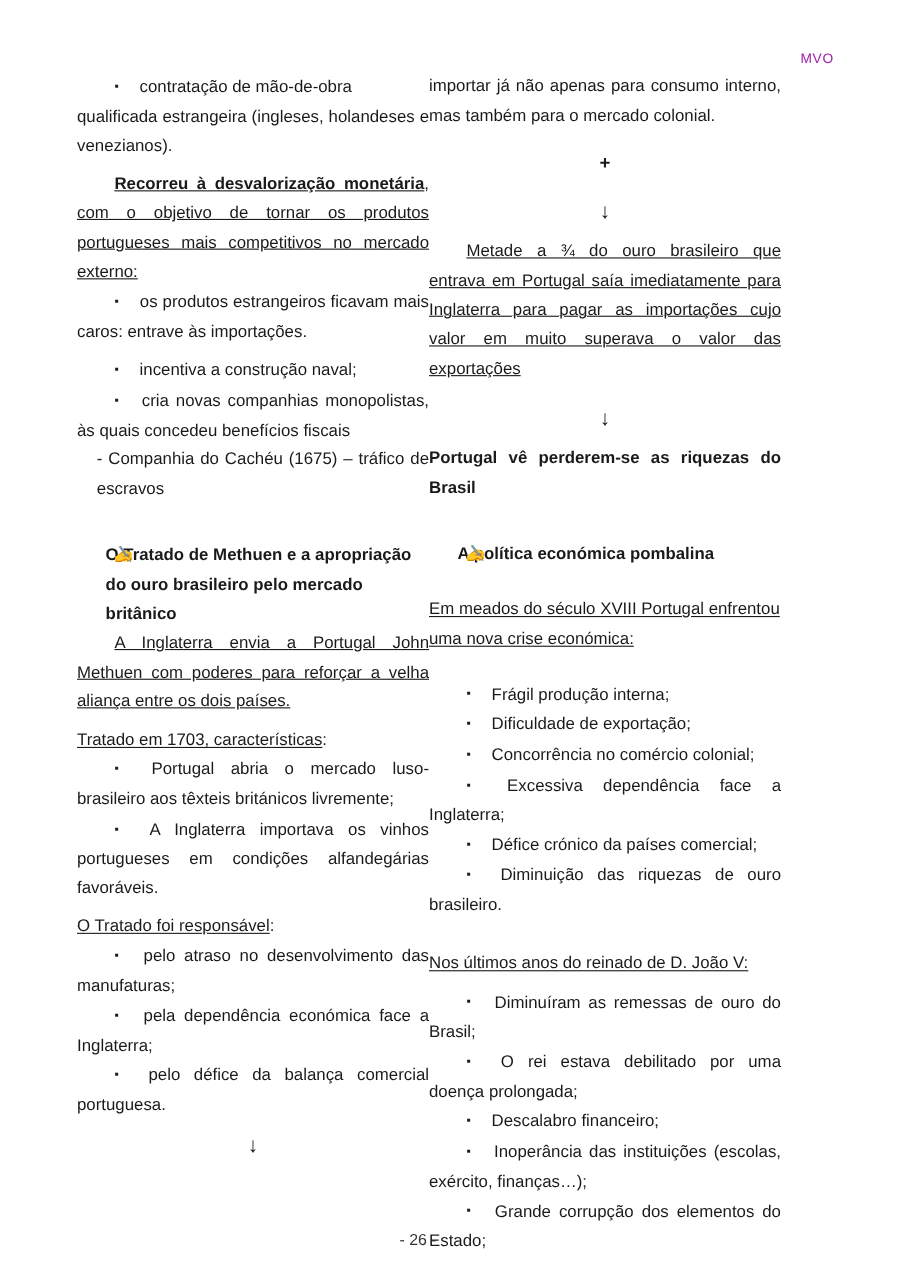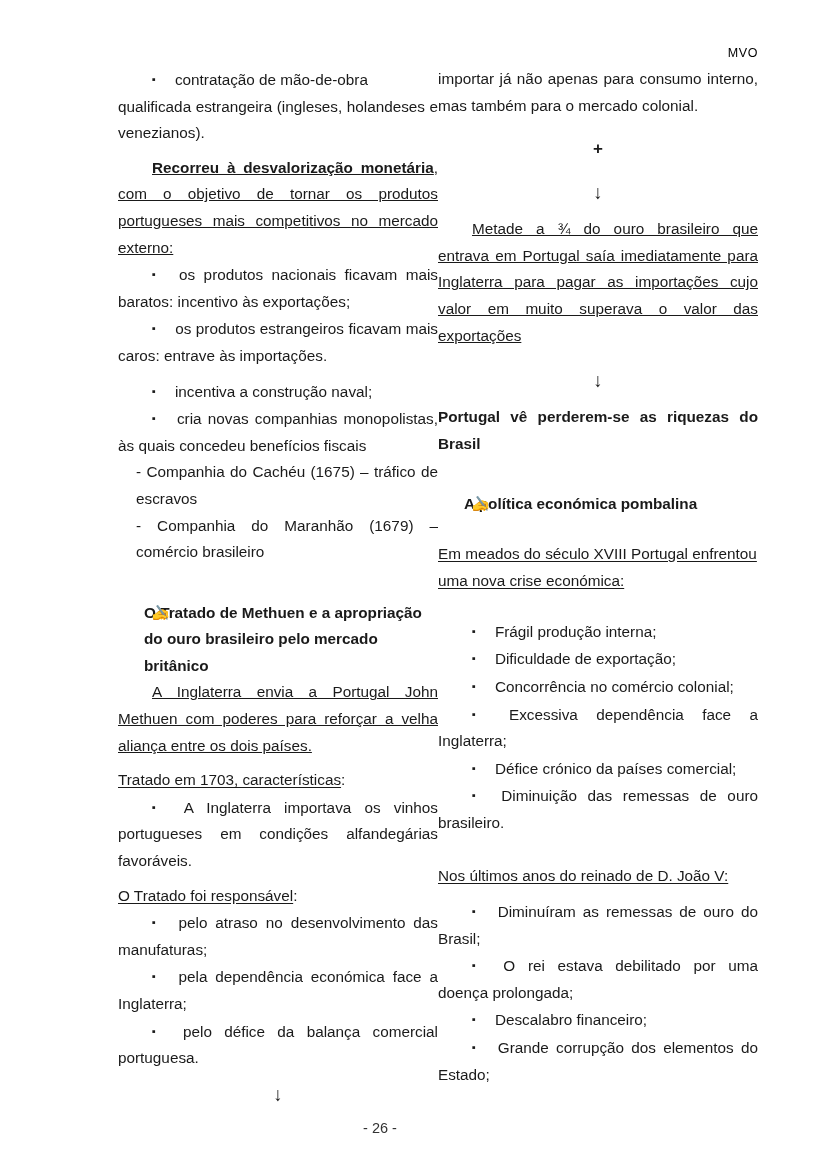--- a/index.html
+++ b/index.html
@@ -17,34 +17,34 @@
     overflow: hidden;
     box-sizing: border-box;
   }
   
   .running-header {
     position: absolute;
     top: 46px;
     right: 70px;
     font-size: 12.5px;
     letter-spacing: 0.6px;
-    color: #000000;
+    color: #a21caf;
     font-family: "Liberation Sans", sans-serif;
     text-align: right;
   }
   
   .columns {
     position: absolute;
     top: 66px;
     left: 70px;
     width: 688px;
     height: 1010px;
     display: flex;
     flex-direction: row;
-    justify-content: flex-end;
+    justify-content: flex-start;
   }
   .col {
     width: 320px;
     font-size: 15.3px;
     line-height: 26.6px;
   }
   
   .p {
     margin: 0;
     text-align: justify;
@@ -144,42 +144,41 @@
 
     <div class="col">
 
       <p class="bul"><span class="mk">▪</span><span>contratação de mão-de-obra</span></p>
       <p class="p">qualificada estrangeira (ingleses, holandeses e venezianos).</p>
 
       <div class="gap-sm"></div>
 
       <p class="p ind"><b>Recorreu à desvalorização monetária</b><span>, com o objetivo de tornar os produtos portugueses mais competitivos no mercado externo:</span></p>
 
-      <p class="bul"><span class="mk">▪</span><span>os produtos nacionais ficavam mais baratos: incentivo às exportações;</span></p>
       <p class="bul"><span class="mk">▪</span><span>os produtos estrangeiros ficavam mais caros: entrave às importações.</span></p>
 
       <div class="gap-sm"></div>
 
 
       <p class="bul"><span class="mk">▪</span><span>incentiva a construção naval;</span></p>
       <p class="bul"><span class="mk">▪</span><span>cria novas companhias monopolistas, às quais concedeu benefícios fiscais</span></p>
 
       <p class="dash">- Companhia do Cachéu (1675) – tráfico de escravos</p>
-      <p class="dash">- Companhia do Maranhão (1679) – comércio brasileiro</p>
 
       <div class="gap-xl"></div>
 
       <p class="sec"><span class="hand">✍</span><span class="sec-txt">O Tratado de Methuen e a apropriação do ouro brasileiro pelo mercado britânico</span></p>
 
       <p class="p ind">A Inglaterra envia a Portugal John Methuen com poderes para reforçar a velha aliança entre os dois países.</p>
 
       <div class="gap-sm"></div>
 
       <p class="p"><span class="u">Tratado em 1703, características</span><span>:</span></p>
 
+      <p class="bul"><span class="mk">▪</span><span>Portugal abria o mercado luso-brasileiro aos têxteis británicos livremente;</span></p>
       <p class="bul"><span class="mk">▪</span><span>A Inglaterra importava os vinhos portugueses em condições alfandegárias favoráveis.</span></p>
 
       <div class="gap-sm"></div>
 
       <p class="p"><span class="u">O Tratado foi responsável</span><span>:</span></p>
 
       <p class="bul"><span class="mk">▪</span><span>pelo atraso no desenvolvimento das manufaturas;</span></p>
       <p class="bul"><span class="mk">▪</span><span>pela dependência económica face a Inglaterra;</span></p>
       <p class="bul"><span class="mk">▪</span><span>pelo défice da balança comercial portuguesa.</span></p>
 
@@ -224,31 +223,32 @@
 
       <p class="under-just"><span class="u">Em meados do século XVIII Portugal enfrentou uma nova crise económica:</span></p>
 
       <div class="gap-sm"></div>
 
       <p class="bul"><span class="mk">▪</span><span>Frágil produção interna;</span></p>
       <p class="bul"><span class="mk">▪</span><span>Dificuldade de exportação;</span></p>
       <p class="bul"><span class="mk">▪</span><span>Concorrência no comércio colonial;</span></p>
       <p class="bul"><span class="mk">▪</span><span>Excessiva dependência face a Inglaterra;</span></p>
       <p class="bul"><span class="mk">▪</span><span>Défice crónico da países comercial;</span></p>
-      <p class="bul"><span class="mk">▪</span><span>Diminuição das remessas de ouro brasileiro.</span></p>
+      <p class="bul"><span class="mk">▪</span><span>Diminuição das riquezas de ouro brasileiro.</span></p>
 
       <div class="gap-lg"></div>
 
       <p class="p"><span class="u">Nos últimos anos do reinado de D. João V:</span></p>
 
       <div class="gap-sm"></div>
 
       <p class="bul"><span class="mk">▪</span><span>Diminuíram as remessas de ouro do Brasil;</span></p>
       <p class="bul"><span class="mk">▪</span><span>O rei estava debilitado por uma doença prolongada;</span></p>
       <p class="bul"><span class="mk">▪</span><span>Descalabro financeiro;</span></p>
+      <p class="bul"><span class="mk">▪</span><span>Inoperância das instituições (escolas, exército, finanças…);</span></p>
       <p class="bul"><span class="mk">▪</span><span>Grande corrupção dos elementos do Estado;</span></p>
 
     </div>
 
   </div>
 
   <div class="footer">- 26 -</div>
 
 </div>
 

